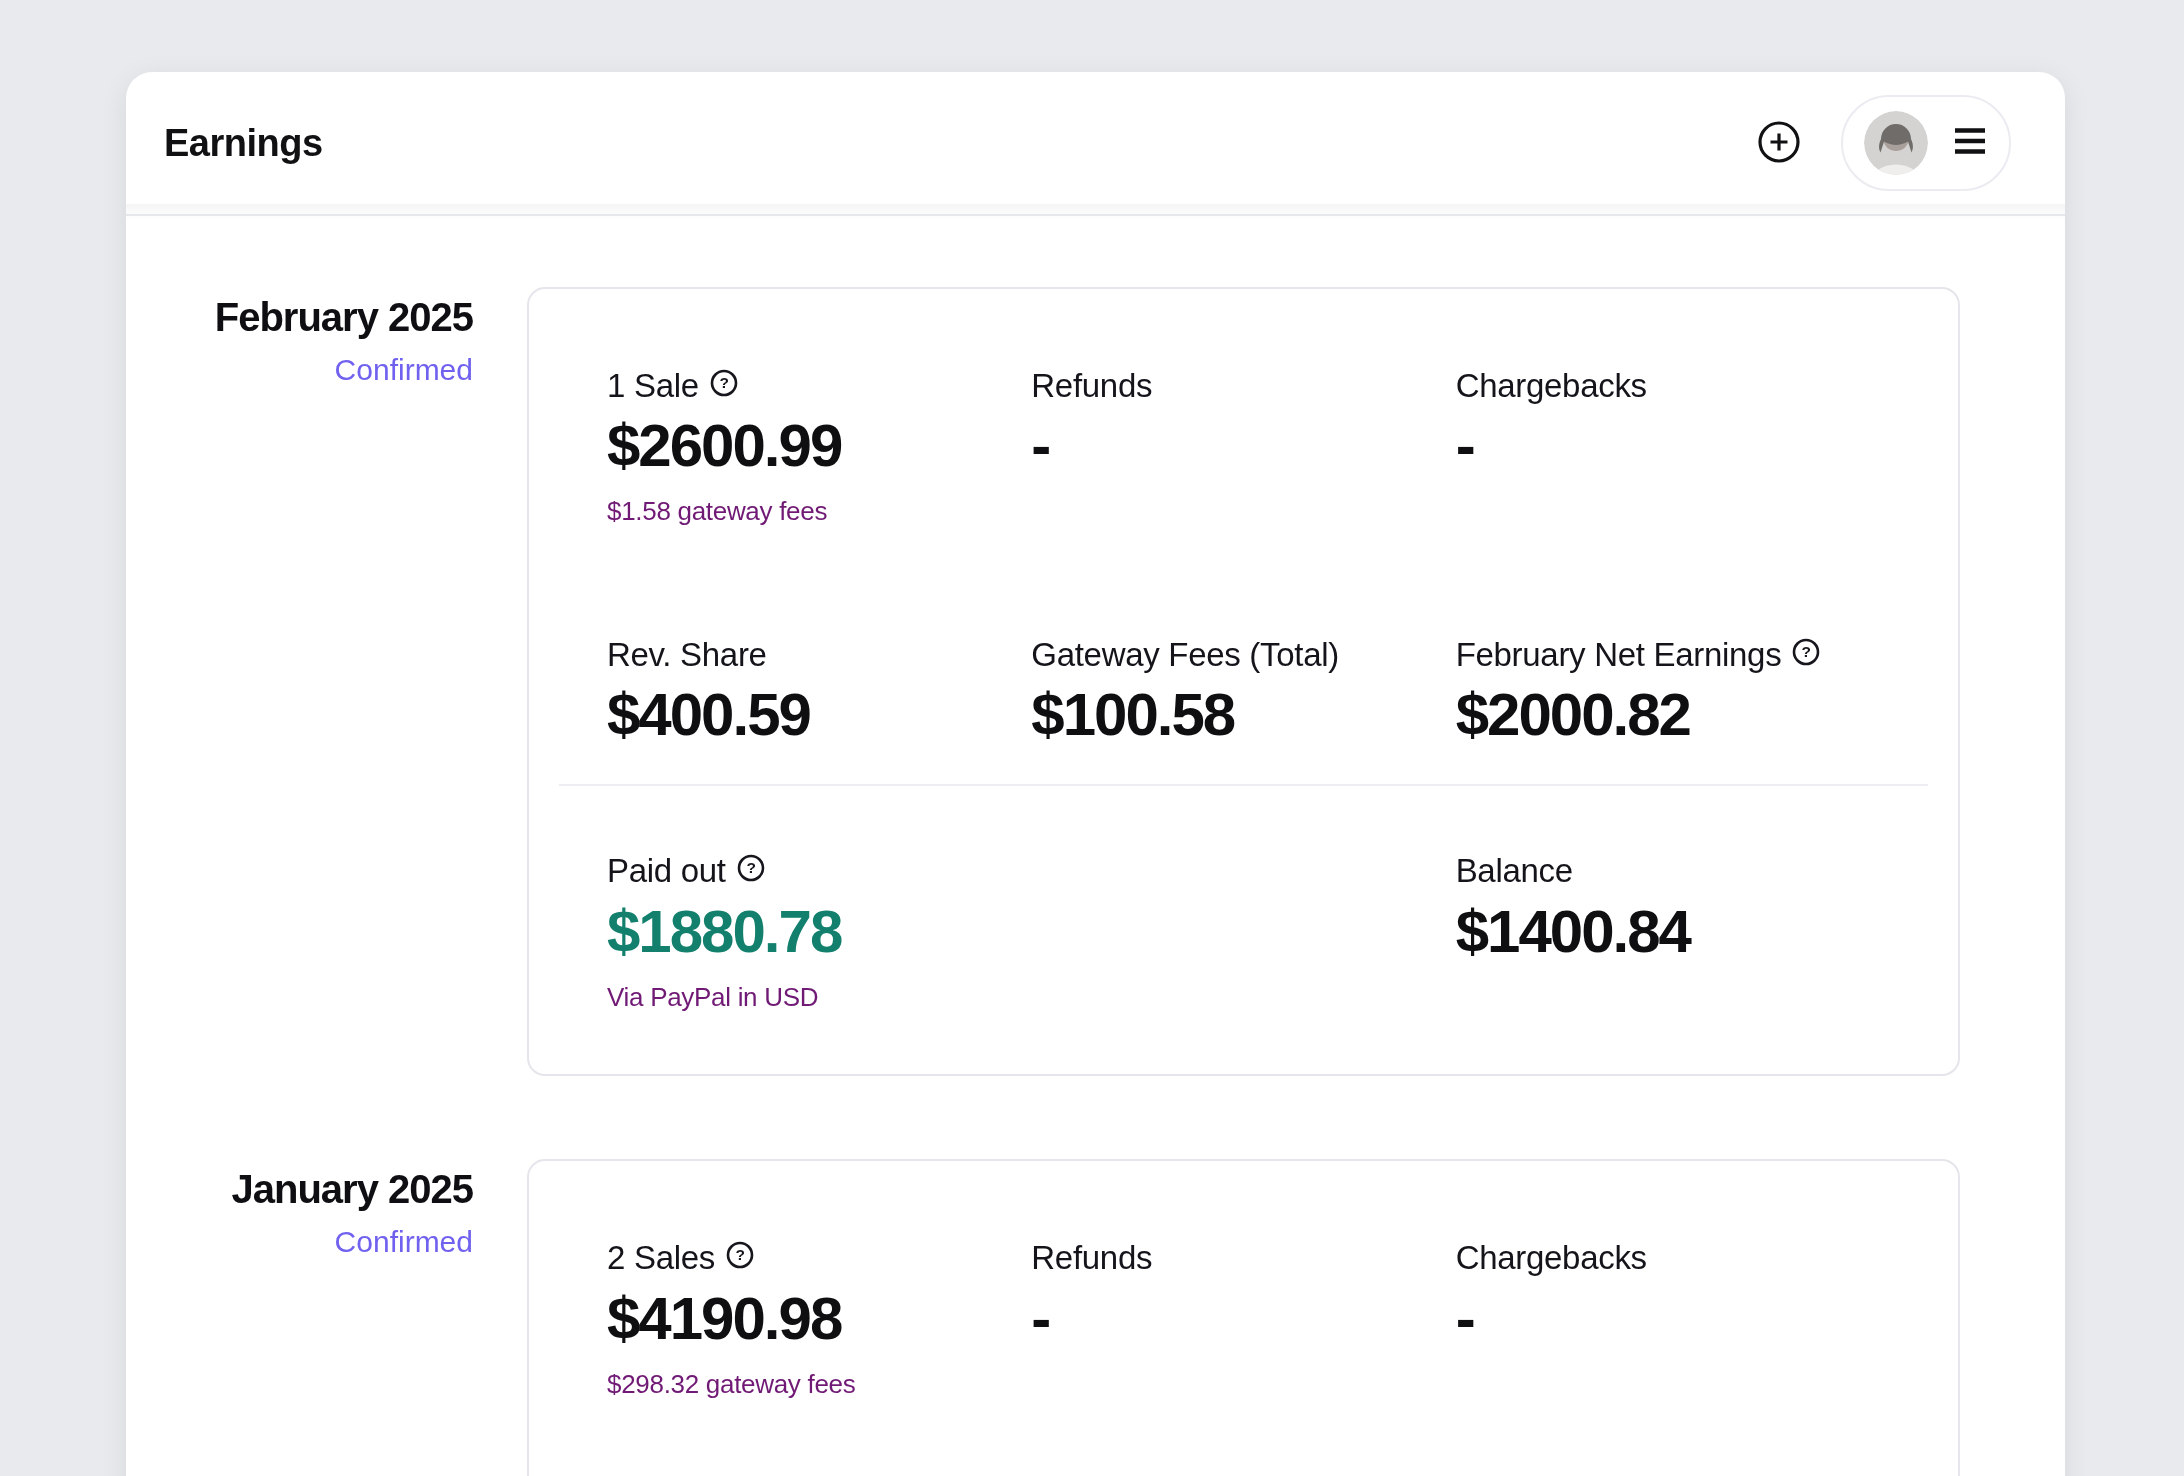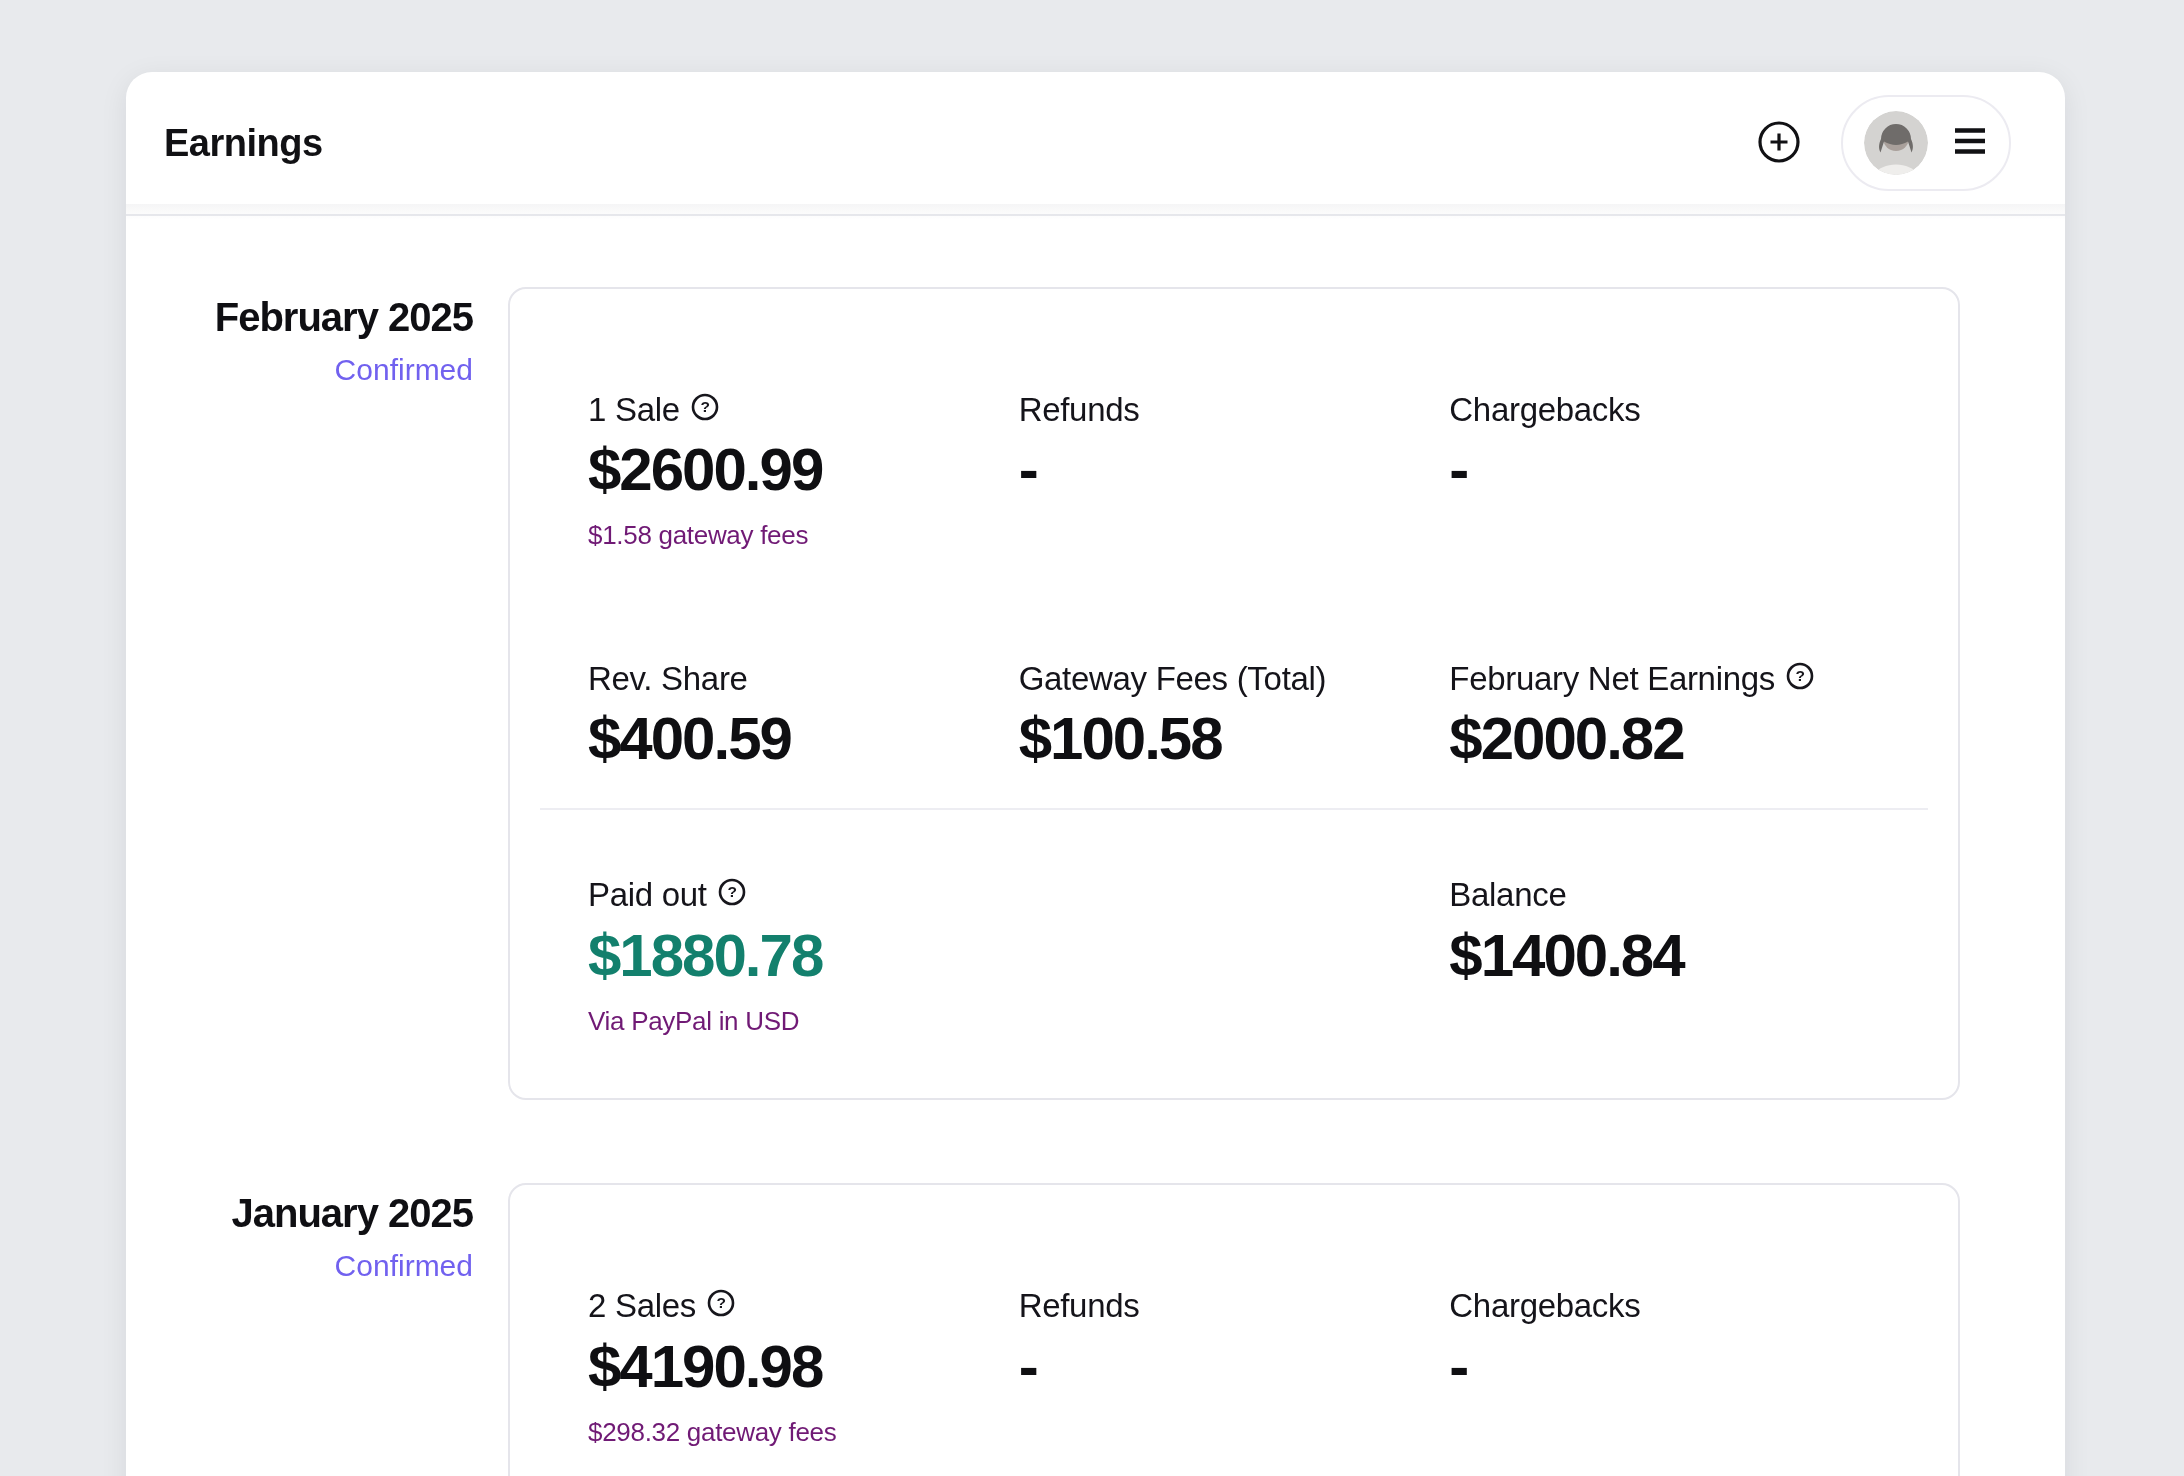--- a/index.html
+++ b/index.html
@@ -30,30 +30,30 @@
   .icon-btn { background:none; border:none; cursor:pointer; display:flex; align-items:center; }
   .account-pill {
     width:170px; height:96px; border:2px solid #ecebf1; border-radius:48px;
     background:#fff; display:flex; align-items:center; padding-left:21px; gap:26px;
     cursor:pointer;
   }
   .avatar { width:64px; height:64px; border-radius:50%; overflow:hidden; flex:0 0 auto; }
   
   .content { padding-top:71px; }
   .month-section {
-    display:grid; grid-template-columns:347px 1fr; column-gap:35px;
+    display:grid; grid-template-columns:347px 1fr; column-gap:54px;
     margin:0 105px 83px 0;
     border-radius:26px;
   }
   .month-head { text-align:right; padding-top:6px; }
   .month-name { font-size:40px; font-weight:bold; letter-spacing:-1px; color:#0f0f13; line-height:1.2; }
   .month-status { margin-top:11px; font-size:30px; color:#7161ef; line-height:1.2; }
   .month-card {
     background:#fff; border:2px solid #e5e5eb; border-radius:18px;
-    padding:100px 78px 60px;
+    padding:76px 78px 60px;
   }
   .month-card.tall { min-height:720px; }
   .stat-row { display:grid; grid-template-columns:1fr 1fr 1fr; }
   .row-gap { margin-top:105px; }
   .card-divider { height:2px; background:#ededf2; border:none; margin:32px -48px 64px; }
   .stat-label {
     display:flex; align-items:center; gap:11px;
     font-size:33px; line-height:1.25; color:#15141a; letter-spacing:-.3px;
   }
   .stat-value {

